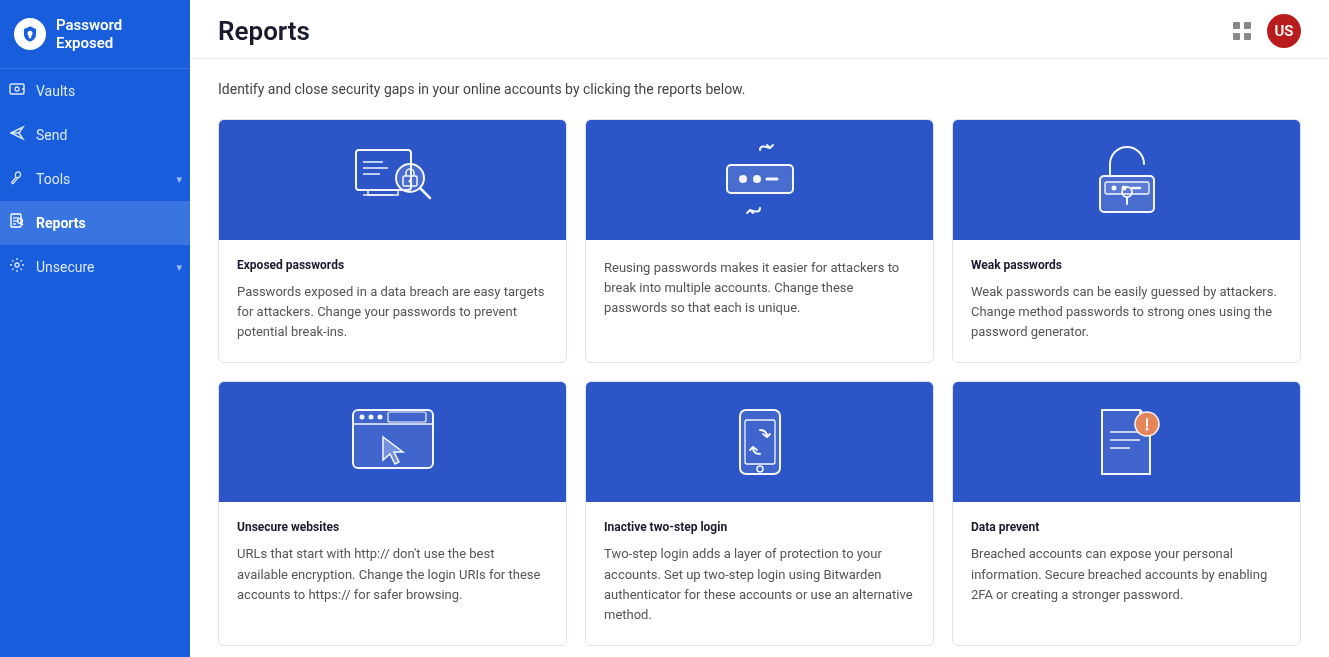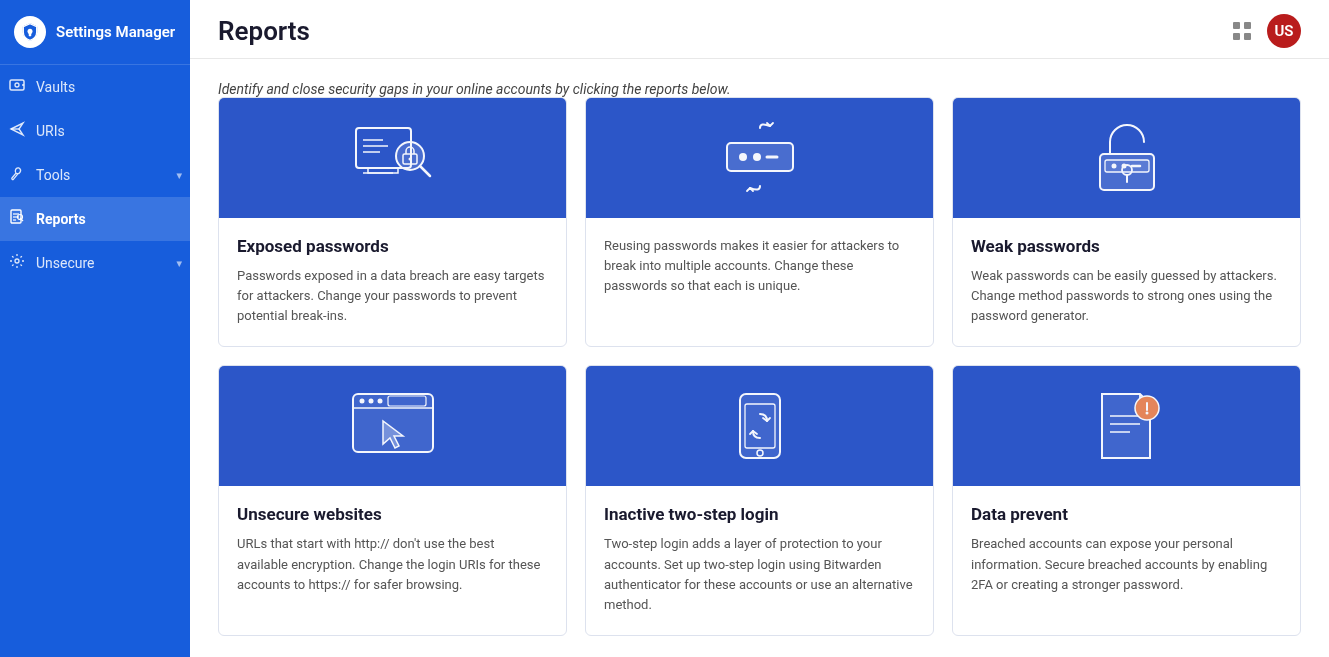--- a/index.html
+++ b/index.html
@@ -92,21 +92,21 @@
       font-weight: 600;
       cursor: pointer;
     }
 
     #content {
       padding: 22px 28px 28px 28px;
     }
     #subtitle {
       font-size: 14px;
       color: #444;
-      font-style: italic;
+      margin-bottom: 22px;
     }
 
     .cards-grid {
       display: grid;
       grid-template-columns: repeat(3, 1fr);
       gap: 18px;
     }
 
     .report-card {
       border: 1px solid #dde2ee;
@@ -124,21 +124,21 @@
       align-items: center;
       justify-content: center;
     }
     .card-banner svg {
       opacity: 0.95;
     }
     .card-body {
       padding: 18px 18px 20px 18px;
     }
     .card-title {
-      font-size: 17px;
+      font-size: 12px;
       font-weight: 700;
       color: #1a1a2e;
       margin-bottom: 10px;
     }
     .card-desc {
       font-size: 13px;
       color: #555;
       line-height: 1.55;
     }
   </style>
@@ -148,21 +148,21 @@
 <aside id="sidebar">
   <div id="sidebar-header">
     <div class="bw-logo">
       <svg viewBox="0 0 24 24" fill="none" xmlns="http://www.w3.org/2000/svg">
         <path d="M12 2L4 5.5V12c0 4.5 3.5 8.5 8 10 4.5-1.5 8-5.5 8-10V5.5L12 2z" fill="#175DDC" stroke="#175DDC" stroke-width="1"></path>
         <path d="M12 2L4 5.5V12c0 4.5 3.5 8.5 8 10 4.5-1.5 8-5.5 8-10V5.5L12 2z" fill="none" stroke="#fff" stroke-width="1.5"></path>
         <circle cx="12" cy="11" r="3" fill="#fff"></circle>
         <rect x="10.5" y="13" width="3" height="4" rx="0.5" fill="#fff"></rect>
       </svg>
     </div>
-    <span id="sidebar-title">Settings Manager</span>
+    <span id="sidebar-title">Password Exposed</span>
   </div>
 
   <nav>
 
     <div class="nav-item">
       <span class="nav-icon">
         <svg width="16" height="16" viewBox="0 0 16 16" fill="none">
           <rect x="1" y="3" width="14" height="10" rx="1.5" stroke="rgba(255,255,255,0.85)" stroke-width="1.5" fill="none"></rect>
           <circle cx="8" cy="8" r="2" stroke="rgba(255,255,255,0.85)" stroke-width="1.3" fill="none"></circle>
           <line x1="13" y1="8" x2="15" y2="8" stroke="rgba(255,255,255,0.85)" stroke-width="1.3"></line>
@@ -171,21 +171,21 @@
       <span>Vaults</span>
     </div>
 
     <div class="nav-item">
       <span class="nav-icon">
         <svg width="16" height="16" viewBox="0 0 16 16" fill="none">
           <path d="M2 8L14 2L10 8L14 14L2 8Z" stroke="rgba(255,255,255,0.85)" stroke-width="1.4" fill="none"></path>
           <line x1="10" y1="8" x2="2" y2="8" stroke="rgba(255,255,255,0.85)" stroke-width="1.4"></line>
         </svg>
       </span>
-      <span>URIs</span>
+      <span>Send</span>
     </div>
 
     <div class="nav-item">
       <span class="nav-icon">
         <svg width="16" height="16" viewBox="0 0 16 16" fill="none">
           <path d="M10 3a3 3 0 0 1-3 5.2L3 13a1 1 0 0 0 1.4 1.4L8.8 9A3 3 0 0 1 10 3z" stroke="rgba(255,255,255,0.85)" stroke-width="1.3" fill="none"></path>
         </svg>
       </span>
       <span>Tools</span>
       <span class="chevron">▾</span>

